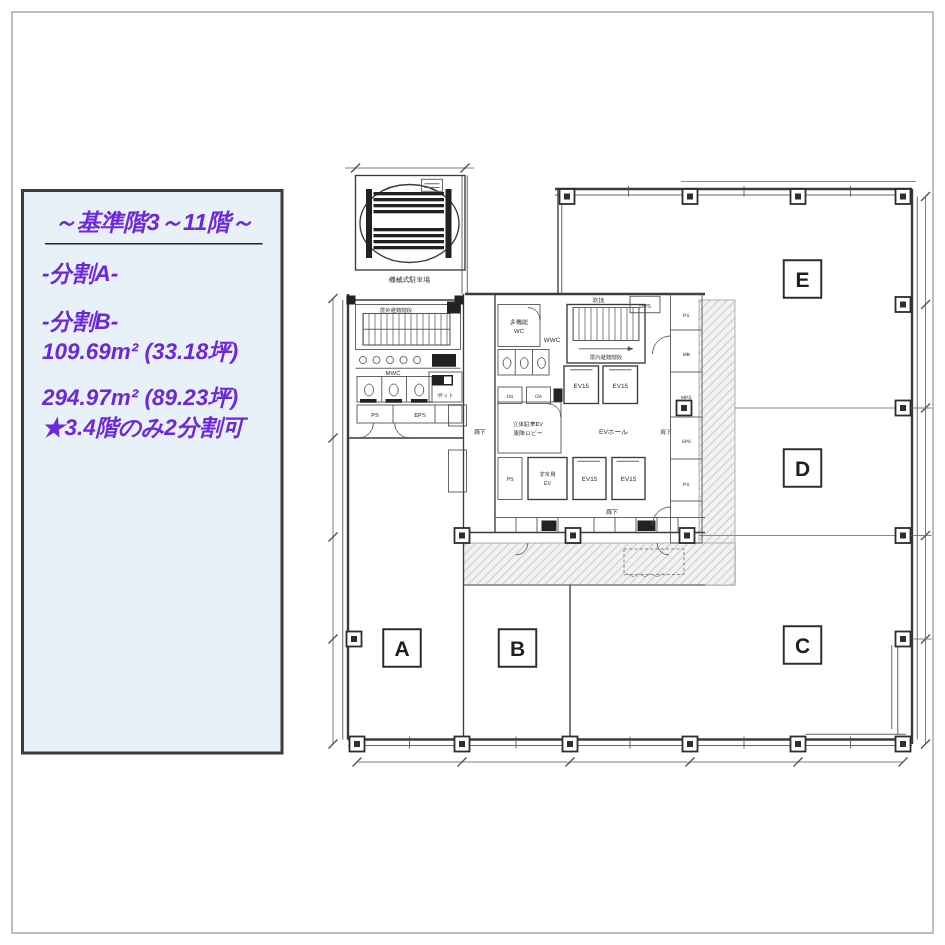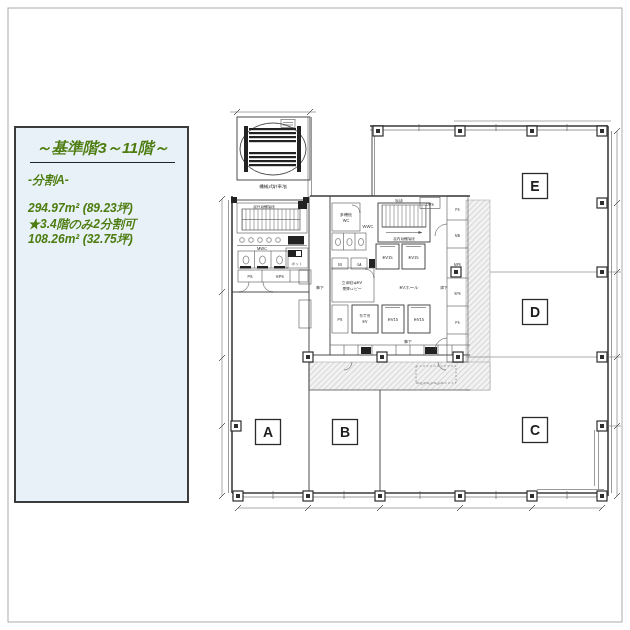--- a/index.html
+++ b/index.html
@@ -2,24 +2,24 @@
 <html><head>
 <meta charset="utf-8">
 <style>
   html,body{margin:0;padding:0;background:#fff;}
   #stage{position:relative;width:630px;height:630px;background:#ffffff;overflow:hidden;
          font-family:"Liberation Sans",sans-serif;}
   #plan-svg{position:absolute;left:0;top:0;}
   
   .legend{position:absolute;left:14px;top:126px;width:175px;height:377px;
           background:#e8f1f8;border:2px solid #3c3c3c;box-sizing:border-box;
-          padding:8px 10px 6px 12px;color:#4d7c0f;font-style:italic;}
+          padding:8px 10px 6px 12px;color:#6d28d9;font-style:italic;}
   .legend-title{font-size:15.5px;font-weight:700;text-align:center;
                 border-bottom:1.6px solid #1b2531;padding-bottom:3px;margin:2px 2px 10px 2px;}
-  .legend-item{margin-top:12px;font-size:12px;font-weight:600;line-height:1.32;}
+  .legend-item{margin-top:12px;font-size:15px;font-weight:600;line-height:1.32;}
   .legend-item.first{margin-top:8px;}
   .legend-item div{white-space:nowrap;}
   
   .w1{stroke:#3b3b3b;stroke-width:1.6;fill:none}
   .w2{stroke:#3b3b3b;stroke-width:0.9;fill:none}
   .w3{stroke:#555;stroke-width:0.6;fill:none}
   .thin{stroke:#8a8a8a;stroke-width:0.7;fill:none}
   .dim{stroke:#6f6f6f;stroke-width:0.6;fill:none}
   .dark{fill:#222;stroke:none}
   .colbox{fill:#fff;stroke:#2e2e2e;stroke-width:1.2}
@@ -350,21 +350,24 @@
   </g>
 </svg>
 
 <div class="legend">
   <div class="legend-title">～基準階3～11階～</div>
 
   <div class="legend-item first">
     <div>-分割A-</div>
   </div>
   <div class="legend-item">
+    <div>-分割B-</div>
+    <div>109.69m² (33.18坪)</div>
+  </div>
+  <div class="legend-item">
   </div>
   <div class="legend-item">
     <div>294.97m² (89.23坪)</div>
     <div>★3.4階のみ2分割可</div>
-    <div>108.26m² (32.75坪)</div>
   </div>
 </div>
 
 </div>
 
 </body></html>

